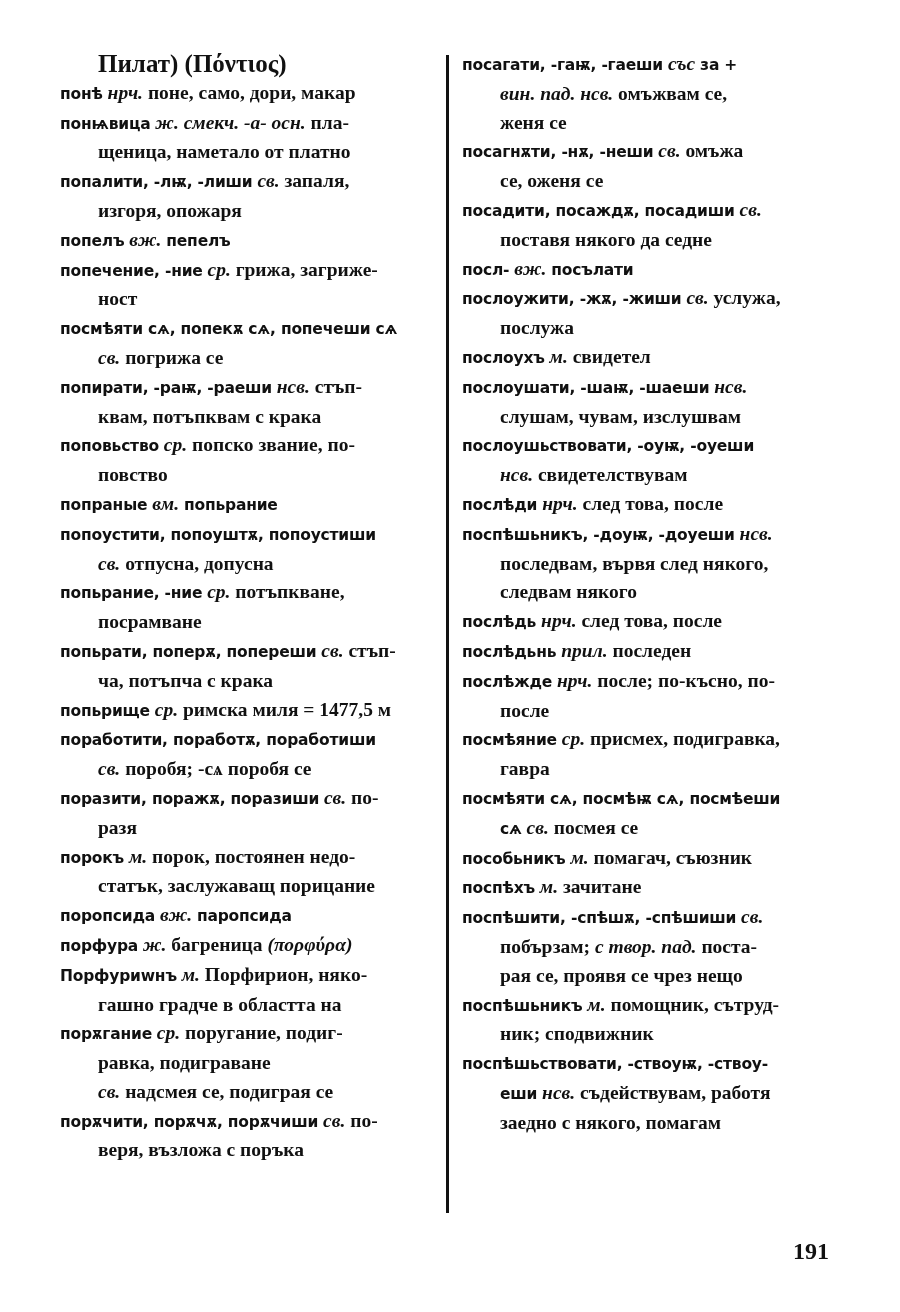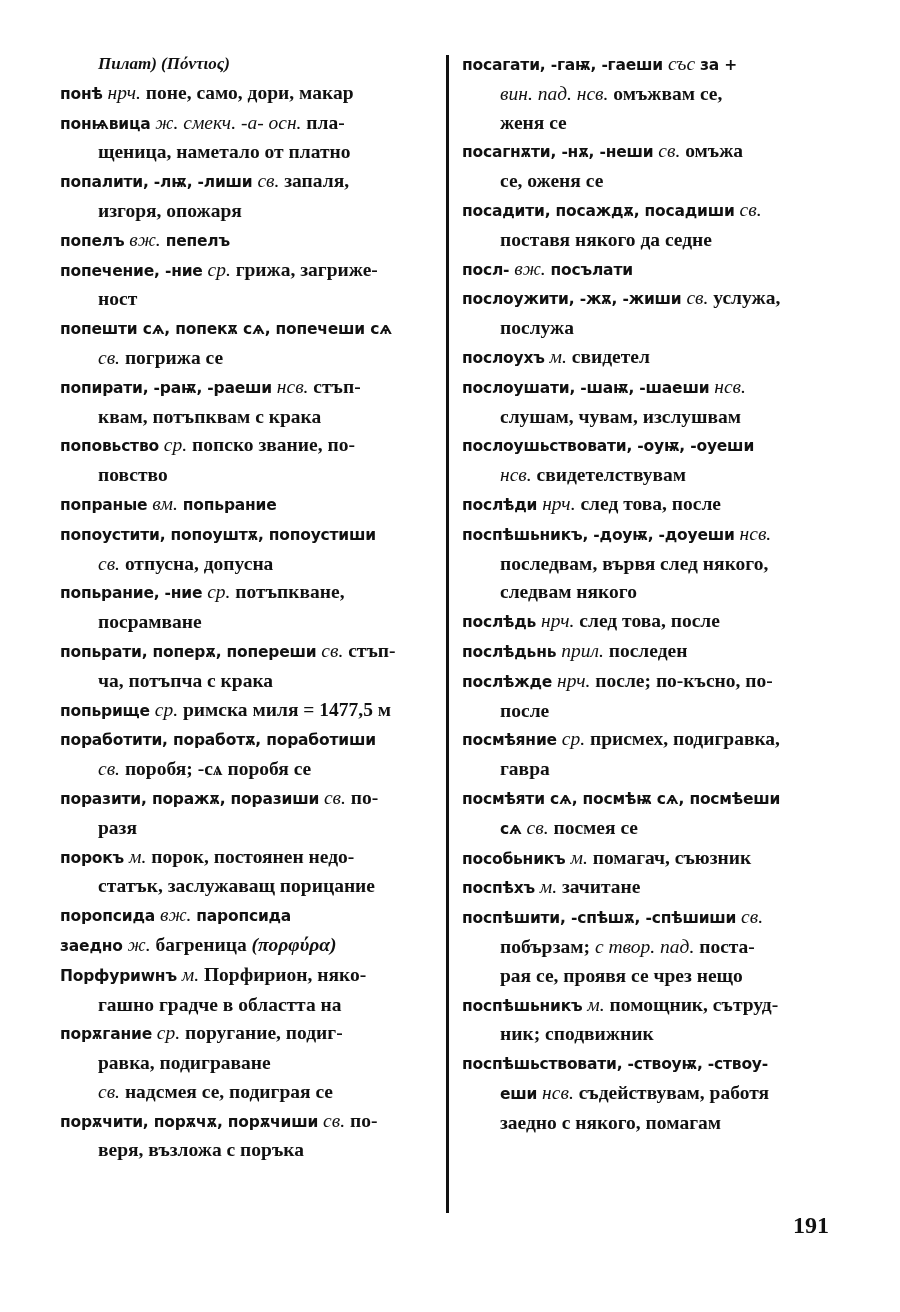--- a/index.html
+++ b/index.html
@@ -7,26 +7,26 @@
          font-family: "Liberation Serif", "DejaVu Serif", serif; color: #111; }
   .page { position: absolute; left: 0; top: 0; width: 900px; height: 1312px; }
   .col { position: absolute; top: 50px; }
   .col.left { left: 60px; width: 378px; }
   .col.right { left: 462px; width: 378px; }
   .divider { position: absolute; left: 446px; top: 55px; width: 3px; height: 1158px; background: #111; }
   .entry { font-size: 19.5px; line-height: 28.8px; text-align: justify; }
   .entry .line { display: block; white-space: nowrap; overflow: visible; }
   .entry .line.cont { padding-left: 38px; }
   .hw { font-family: "DejaVu Sans", sans-serif; font-weight: bold; font-size: 15.5px; letter-spacing: -0.2px; }
-  .abbr { font-style: italic; font-weight: normal; }
+  .abbr { font-style: italic; font-weight: bold; }
   .gloss { font-weight: bold; }
   .gk { font-style: italic; font-weight: bold; margin-top: 24px; }
-  .pagenum { position: absolute; left: 793px; top: 1212px; font-size: 24px; font-weight: bold;
+  .pagenum { position: absolute; left: 793px; top: 1238px; font-size: 24px; font-weight: bold;
              font-family: "Liberation Serif", serif; }
-  .head-top { font-size: 17px; line-height: 28.8px; padding-left: 38px; font-weight: bold; font-style: italic; }
+  .head-top { font-size: 25px; line-height: 28.8px; padding-left: 38px; font-weight: bold; }
 </style>
 </head>
 <body>
 
 <div class="page">
   <div class="col left">
     <div class="head-top">Пилат) (Πόντιος)</div>
     <div id="left-entries">
         <div class="entry">
           <span class="line"><span class="hw">понѣ</span> <span class="abbr">нрч.</span> <span class="gloss">поне, само, дори, макар</span></span>
@@ -40,21 +40,21 @@
           <span class="line cont"><span class="gloss">изгоря, опожаря</span></span>
         </div>
         <div class="entry">
           <span class="line"><span class="hw">попелъ</span> <span class="abbr">вж.</span> <span class="hw">пепелъ</span></span>
         </div>
         <div class="entry">
           <span class="line"><span class="hw">попечение, -ние</span> <span class="abbr">ср.</span> <span class="gloss">грижа, загриже-</span></span>
           <span class="line cont"><span class="gloss">ност</span></span>
         </div>
         <div class="entry">
-          <span class="line"><span class="hw">попешти сѧ, попекѫ сѧ, попечеши сѧ</span></span>
+          <span class="line"><span class="hw">посмѣяти сѧ, попекѫ сѧ, попечеши сѧ</span></span>
           <span class="line cont"><span class="abbr">св.</span> <span class="gloss">погрижа се</span></span>
         </div>
         <div class="entry">
           <span class="line"><span class="hw">попирати, -раѭ, -раеши</span> <span class="abbr">нсв.</span> <span class="gloss">стъп-</span></span>
           <span class="line cont"><span class="gloss">квам, потъпквам с крака</span></span>
         </div>
         <div class="entry">
           <span class="line"><span class="hw">поповьство</span> <span class="abbr">ср.</span> <span class="gloss">попско звание, по-</span></span>
           <span class="line cont"><span class="gloss">повство</span></span>
         </div>
@@ -85,21 +85,21 @@
           <span class="line cont"><span class="gloss">разя</span></span>
         </div>
         <div class="entry">
           <span class="line"><span class="hw">порокъ</span> <span class="abbr">м.</span> <span class="gloss">порок, постоянен недо-</span></span>
           <span class="line cont"><span class="gloss">статък, заслужаващ порицание</span></span>
         </div>
         <div class="entry">
           <span class="line"><span class="hw">поропсида</span> <span class="abbr">вж.</span> <span class="hw">паропсида</span></span>
         </div>
         <div class="entry">
-          <span class="line"><span class="hw">заедно</span> <span class="abbr">ж.</span> <span class="gloss">багреница</span> <span class="gk">(πορφύρα)</span></span>
+          <span class="line"><span class="hw">порфура</span> <span class="abbr">ж.</span> <span class="gloss">багреница</span> <span class="gk">(πορφύρα)</span></span>
         </div>
         <div class="entry">
           <span class="line"><span class="hw">Порфуриwнъ</span> <span class="abbr">м.</span> <span class="gloss">Порфирион, няко-</span></span>
           <span class="line cont"><span class="gloss">гашно градче в областта на</span></span>
         </div>
         <div class="entry">
           <span class="line"><span class="hw">порѫгание</span> <span class="abbr">ср.</span> <span class="gloss">поругание, подиг-</span></span>
           <span class="line cont"><span class="gloss">равка, подиграване</span></span>
         </div>
         <div class="entry">

